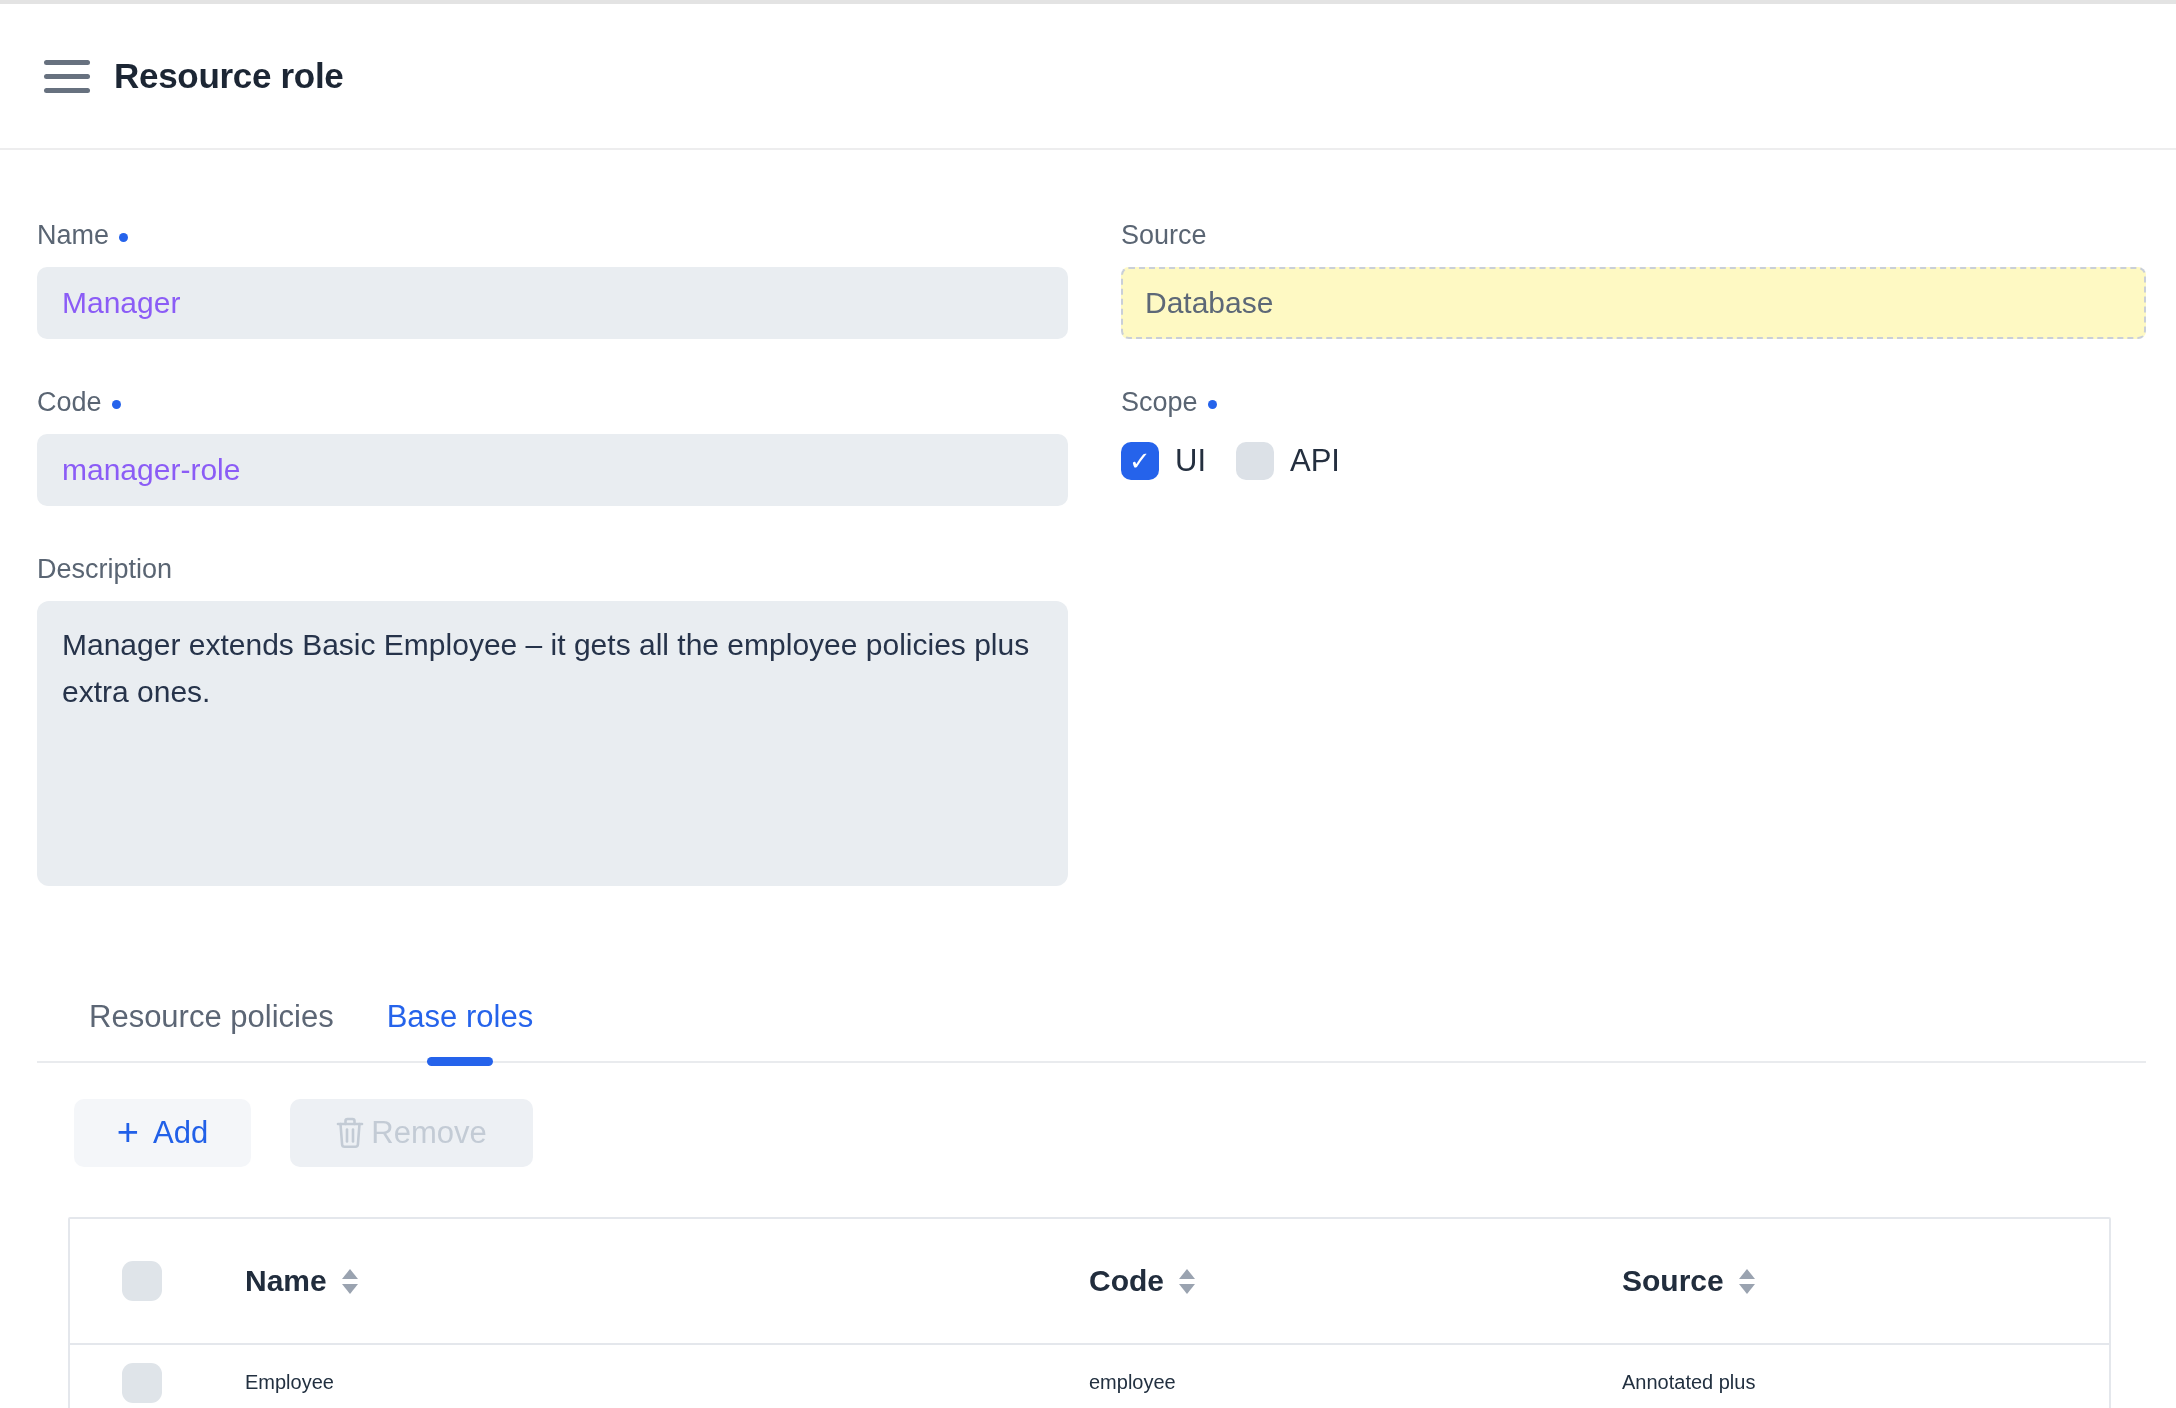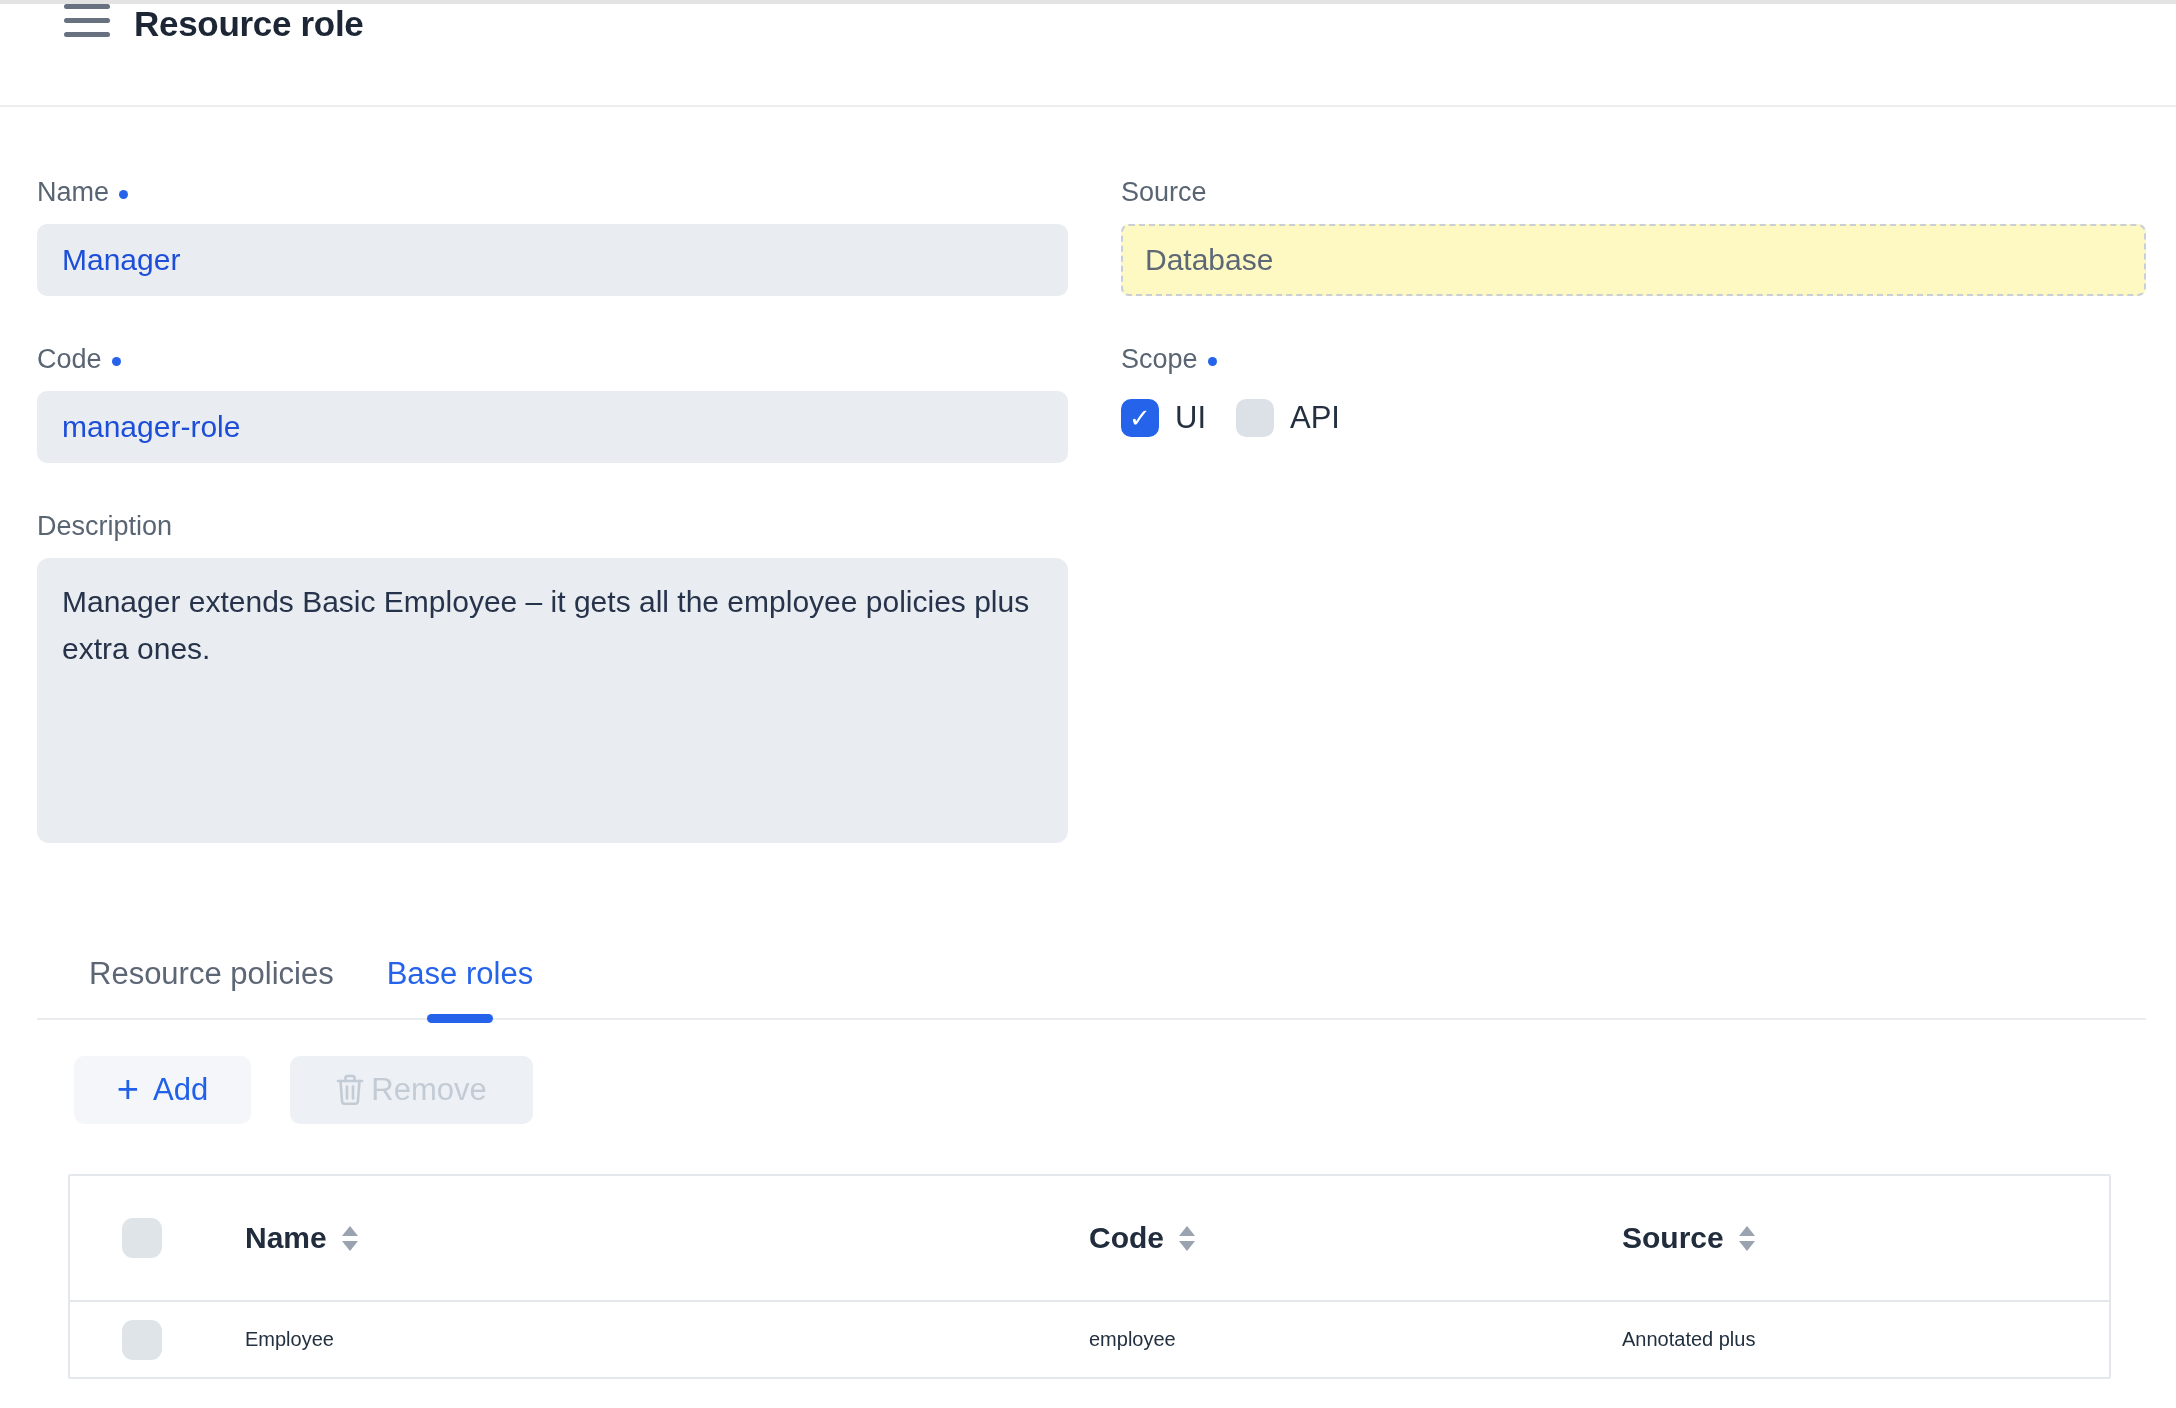--- a/index.html
+++ b/index.html
@@ -12,24 +12,24 @@
     position: relative;
     width: 2176px;
     height: 1408px;
     background: #ffffff;
     overflow: hidden;
     border-top: 4px solid #e3e3e3;
   }
 
   
   .app-header {
-    height: 103px;
+    height: 146px;
     display: flex;
-    align-items: flex-start;
-    padding-left: 64px;
+    align-items: center;
+    padding-left: 44px;
     border-bottom: 2px solid #ededee;
     background: #fff;
   }
   .hamburger { width: 46px; display: flex; flex-direction: column; gap: 9px; cursor: pointer; }
   .hamburger span { display: block; height: 5px; border-radius: 3px; background: #67717f; }
   .page-title {
     margin-left: 24px;
     font-size: 35px;
     font-weight: 700;
     color: #1c2634;
@@ -58,21 +58,21 @@
   .req-dot { width: 9px; height: 9px; border-radius: 50%; background: #2563eb; margin-top: 4px; }
   .text-input {
     width: 100%;
     height: 72px;
     background: #e9edf1;
     border: none;
     border-radius: 10px;
     padding: 0 25px;
     font-family: inherit;
     font-size: 30px;
-    color: #1d4ed8;
+    color: #8b5cf6;
     outline: none;
   }
   .text-input.dashed {
     background: #fef9c3;
     border: 2px dashed #c9cfd8;
     border-radius: 8px;
     color: #5d6877;
     padding: 0 22px;
   }
   .textarea-input {

